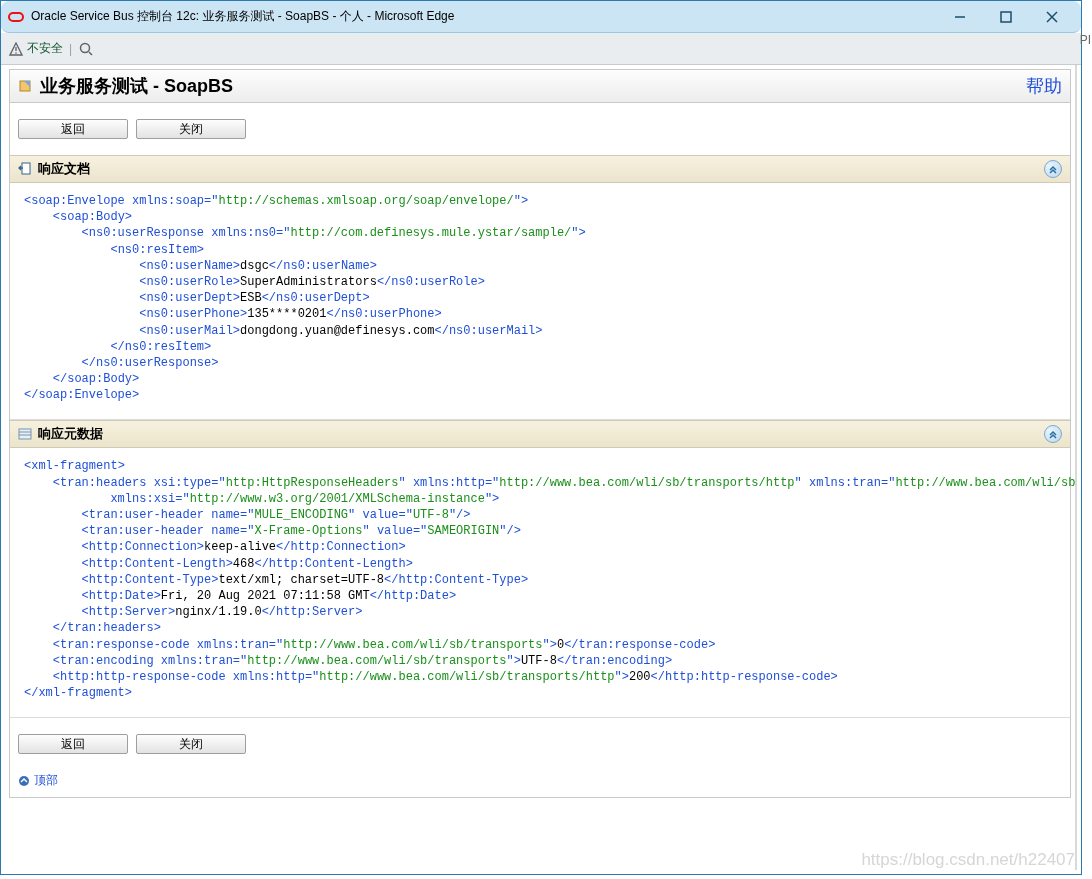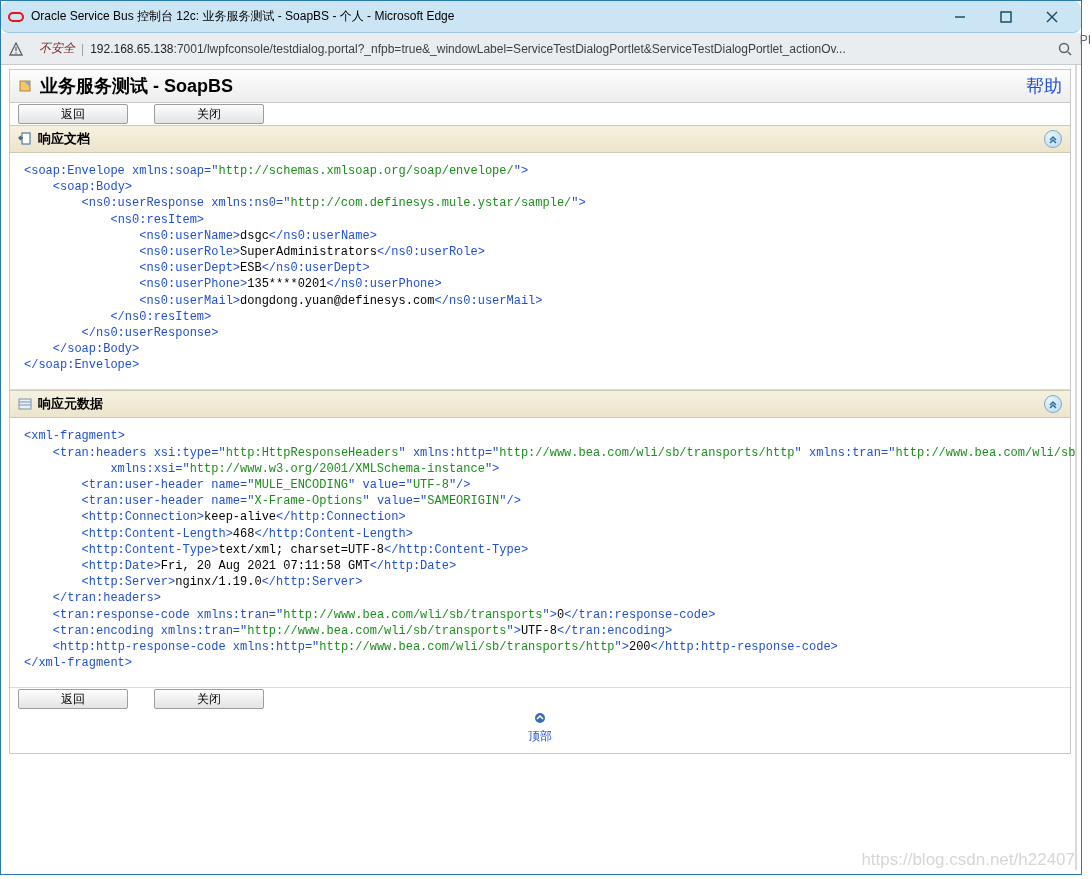--- a/index.html
+++ b/index.html
@@ -37,21 +37,21 @@
     color:#1b4e6b;
   }
   .addr-bar {
     height: 32px;
     background: #e9edf0;
     border-bottom: 1px solid #c7ccd1;
     display:flex;align-items:center;
     padding: 0 8px;
     gap:6px;
   }
-  .addr-bar .warn { color:#7f1d1d; display:flex;align-items:center;gap:16px;font-style:italic;}
+  .addr-bar .warn { color:#14532d; display:flex;align-items:center;gap:4px;}
   .addr-bar .sep { color:#9aa0a6; }
   .addr-bar .url { color:#3c4043; flex:1; overflow:hidden; white-space:nowrap; text-overflow:ellipsis;}
   .addr-bar .url .host { color:#202124; }
   .addr-bar .magnify { color:#5f6368; }
 
   .content-wrap {
     position:absolute; top:64px; left:4px; right:4px; bottom:4px;
     border-right:2px solid #d9d9d9;
     overflow:hidden;
   }
@@ -63,21 +63,21 @@
   .panel-header {
     background: linear-gradient(#fdfdfd,#ededed);
     border-bottom:1px solid #c9c9c9;
     padding:4px 8px;
     display:flex;align-items:center;
     font-weight:bold;
     font-size:18px;
     gap:6px;
   }
   .panel-header .help-link { margin-left:auto; color:#1f4fd7; font-weight:normal; cursor:pointer;}
-  .btn-row { padding:1px 8px; display:flex; gap:26px; }
+  .btn-row { padding:16px 8px; display:flex; gap:8px; }
   .btn {
     min-width:110px; height:20px;
     background:linear-gradient(#fdfdfd,#e3e3e3);
     border:1px solid #9e9e9e;
     border-radius:2px;
     font-size:12px;
     cursor:pointer;
     display:flex;align-items:center;justify-content:center;
   }
 
@@ -107,21 +107,21 @@
     line-height: 1.35;
     white-space: pre;
     color:#000;
     border-bottom:1px solid #dcdcdc;
   }
   .blue { color:#1f4fd7; }
   .green { color:#1a8f1a; }
   .black { color:#000; }
 
   .footer-area { padding:2px 8px 8px; }
-  .top-link { color:#1f4fd7; display:flex;align-items:center;gap:4px;flex-direction:column;}
+  .top-link { color:#1f4fd7; display:flex;align-items:center;gap:4px;}
 
   .watermark {
     position:absolute; right:6px; bottom:4px;
     color:#d6d6d6; font-size:17px;
     pointer-events:none;
   }
   .side-letter{
     position:absolute; right:-10px; top:32px; color:#666;font-size:12px;
   }
 
@@ -162,21 +162,20 @@
   <div class="addr-bar">
     <span class="warn">
       <svg width="14" height="14">
           <polygon points="7,1 13,13 1,13" fill="none" stroke="#5f6368" stroke-width="1.3"></polygon>
           <line x1="7" y1="5" x2="7" y2="9" stroke="#5f6368" stroke-width="1.3"></line>
           <circle cx="7" cy="11" r="0.8" fill="#5f6368"></circle>
         </svg>
       <span>不安全</span>
     </span>
     <span class="sep">|</span>
-    <span class="url"><span class="host">192.168.65.138</span><span>:7001/lwpfconsole/testdialog.portal?_nfpb=true&amp;_windowLabel=ServiceTestDialogPortlet&amp;ServiceTestDialogPortlet_actionOv...</span></span>
     <span class="magnify">
       <svg width="16" height="16">
           <circle cx="7" cy="7" r="4.5" fill="none" stroke="#5f6368" stroke-width="1.5"></circle>
           <line x1="11" y1="11" x2="14" y2="14" stroke="#5f6368" stroke-width="1.5"></line>
         </svg>
     </span>
   </div>
 
   <span class="side-letter">PI</span>
 

